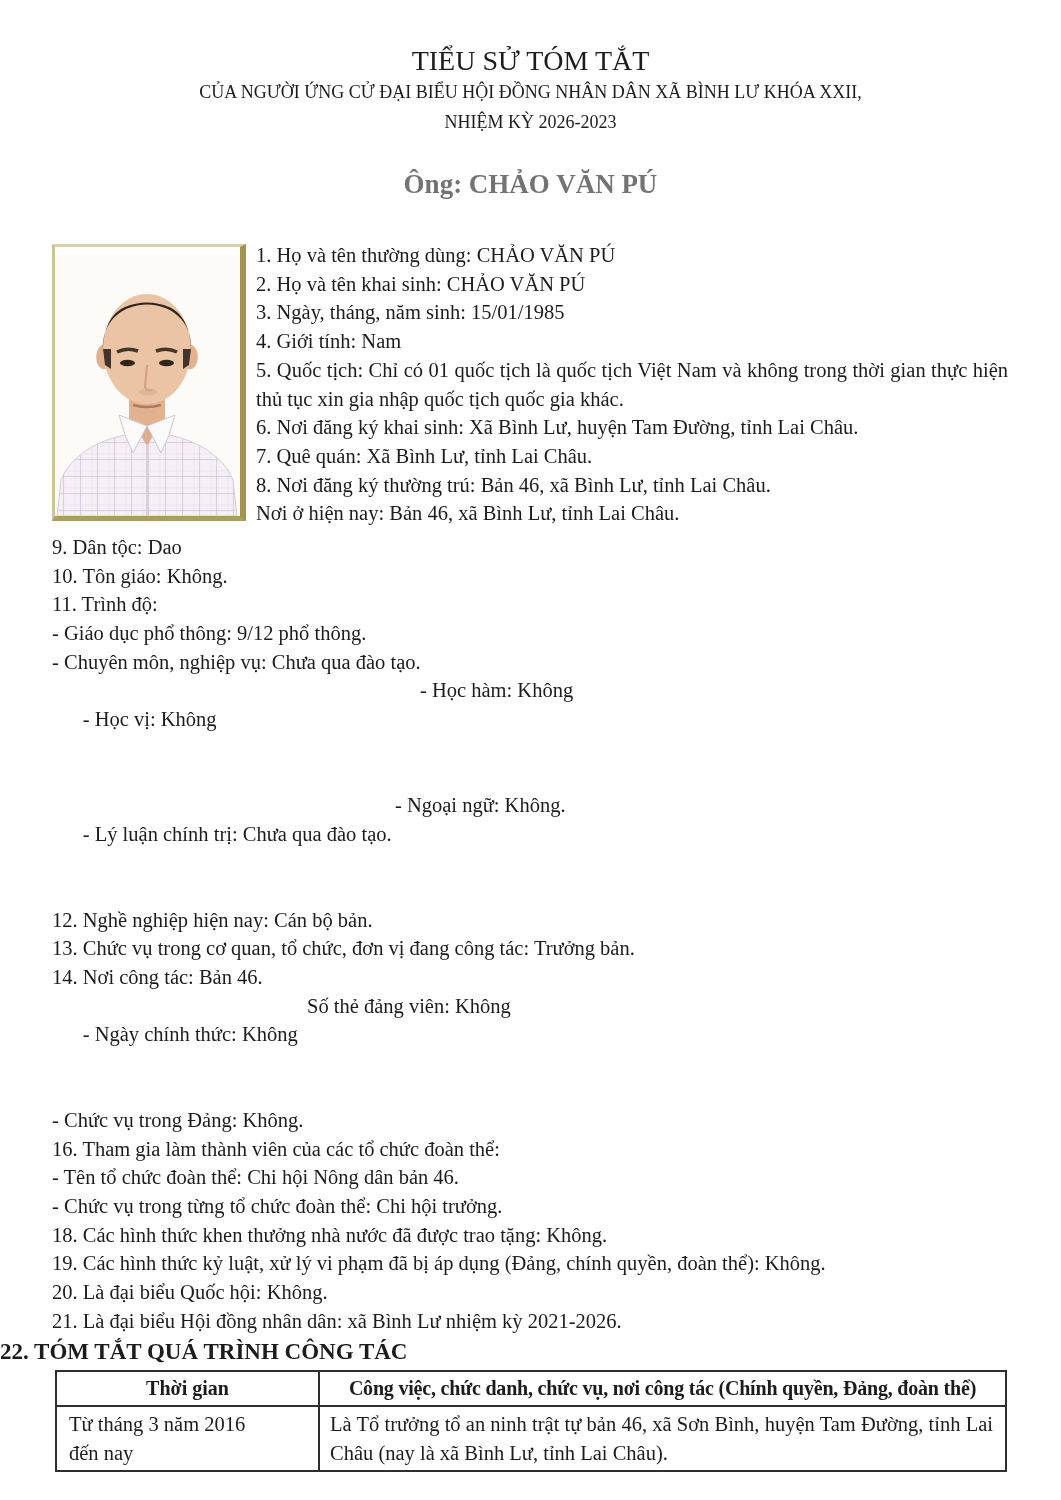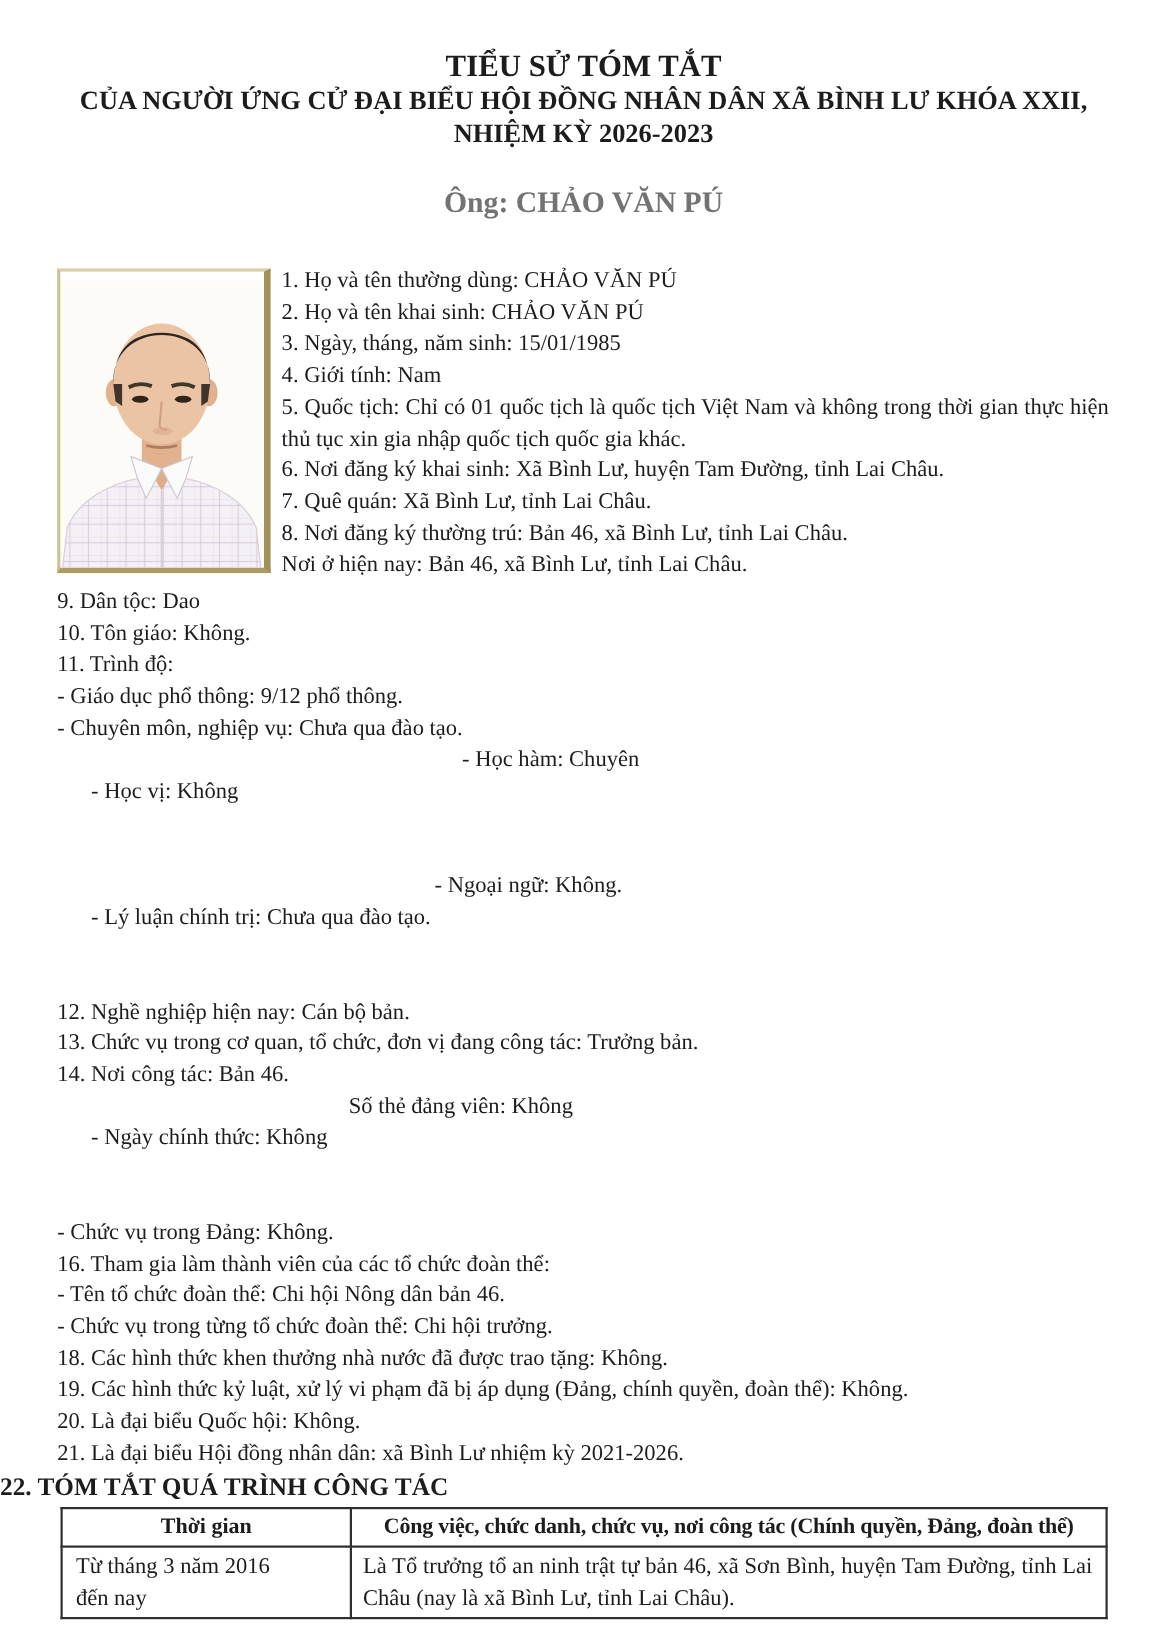--- a/index.html
+++ b/index.html
@@ -2,40 +2,40 @@
 <html lang="vi"><head>
 <meta charset="utf-8">
 <style>
   html,body{margin:0;padding:0;background:#ffffff;}
   .page{
     position:relative;width:1061px;height:1500px;background:#ffffff;
     color:#1c1c1c;font-family:"Liberation Serif","DejaVu Serif",serif;
     overflow:hidden;
   }
   .doc-header{text-align:center;padding-top:44px;}
-  .doc-title{font-size:28px;font-weight:bold;line-height:33px;}
-  .doc-subtitle{font-size:24px;font-weight:bold;line-height:30px;}
+  .doc-title{font-size:28px;font-weight:normal;line-height:33px;}
+  .doc-subtitle{font-size:18px;font-weight:normal;line-height:30px;}
   .candidate-name{margin-top:32px;font-size:27px;font-weight:bold;color:#737373;line-height:31px;}
 
   .top-section{display:flex;margin:44px 44px 0 52px;}
   .photo-frame{
     flex:0 0 auto;width:194px;height:277px;box-sizing:border-box;background:#ffffff;
     border-top:3px solid #d9d0a8;border-left:3px solid #cdc398;
     border-right:6px solid #a29159;border-bottom:5px solid #aa9c62;
   }
   .photo-frame svg{display:block;width:185px;height:269px;}
   .info-beside{margin-left:10px;margin-top:-3px;width:752px;
     font-size:20.5px;line-height:28.7px;text-align:justify;}
 
   .info-main{margin:5px 48px 0 52px;font-size:20.5px;line-height:28.65px;}
   .line{position:relative;white-space:pre-wrap;}
   .col-b{position:absolute;top:0;}
   .pos-hocham{left:368px;}
   .pos-ngoaingu{left:343px;}
-  .pos-sothe{left:265px;}
+  .pos-sothe{left:255px;}
 
   .career-title{font-weight:bold;font-size:23px;margin-top:3px;line-height:27px;}
 
   table.career{border-collapse:collapse;margin:5px 0 0 55px;width:950px;table-layout:fixed;}
   table.career th,table.career td{border:2px solid #2e2e2e;}
   table.career th{font-weight:bold;padding:5px 4px;text-align:center;font-size:20px;}
   .th-work{font-size:18.5px;letter-spacing:-0.2px;white-space:nowrap;overflow:hidden;}
   table.career td{font-size:20.5px;line-height:28.5px;vertical-align:middle;}
   td.time{padding:3px 8px 3px 12px;}
   td.time .inner{display:block;max-width:178px;}
@@ -106,21 +106,21 @@
   </div>
 
   <div class="info-main">
     <div class="line">9. Dân tộc: Dao</div>
     <div class="line">10. Tôn giáo: Không.</div>
     <div class="line">11. Trình độ:</div>
     <div class="line">- Giáo dục phổ thông: 9/12 phổ thông.</div>
     <div class="line">- Chuyên môn, nghiệp vụ: Chưa qua đào tạo.</div>
     <div class="line">
       <span class="col-a">- Học vị: Không</span>
-      <span class="col-b pos-hocham">- Học hàm: Chuyên</span>
+      <span class="col-b pos-hocham">- Học hàm: Không</span>
     </div>
     <div class="line">
       <span class="col-a">- Lý luận chính trị: Chưa qua đào tạo.</span>
       <span class="col-b pos-ngoaingu">- Ngoại ngữ: Không.</span>
     </div>
     <div class="line">12. Nghề nghiệp hiện nay: Cán bộ bản.</div>
     <div class="line">13. Chức vụ trong cơ quan, tổ chức, đơn vị đang công tác: Trưởng bản.</div>
     <div class="line">14. Nơi công tác: Bản 46.</div>
     <div class="line">
       <span class="col-a">- Ngày chính thức: Không</span>

